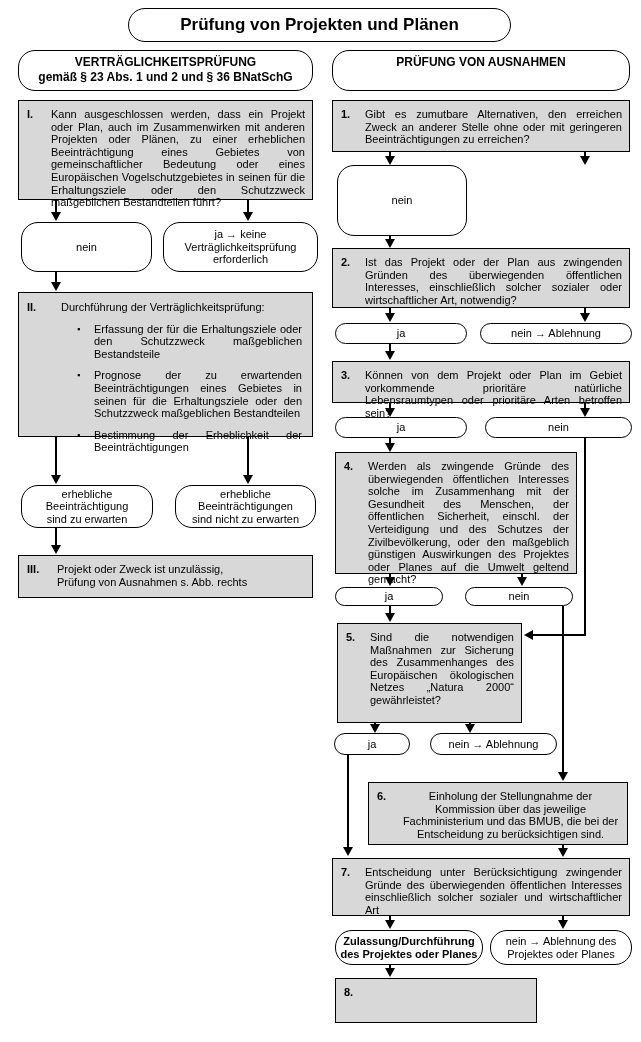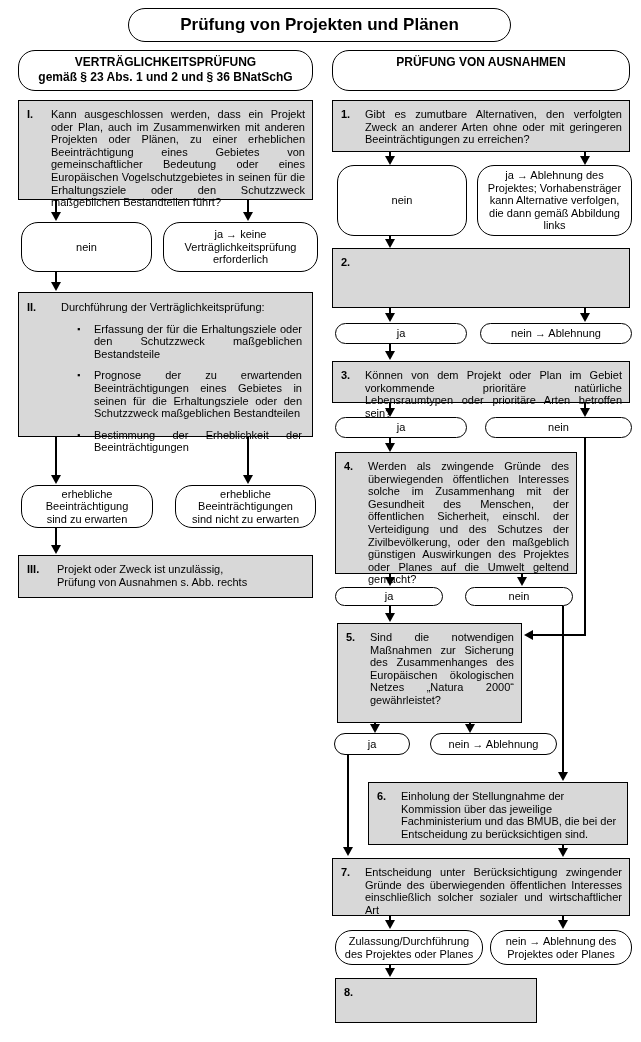--- a/index.html
+++ b/index.html
@@ -83,33 +83,29 @@
     <span class="preline">Projekt oder Zweck ist unzulässig,
 Prüfung von Ausnahmen s. Abb. rechts</span>
   </div>
 
   <div class="box center hdr" style="left:332px;top:50px;width:298px;height:41px;flex-direction:column;justify-content:flex-start;">
     <div>PRÜFUNG VON AUSNAHMEN</div>
   </div>
 
   <div class="box gray qbox" style="left: 332px; top: 100px; width: 298px; height: 52px; background: rgb(216, 216, 216);">
     <span class="qnum">1.</span>
-    <span class="qtext">Gibt es zumutbare Alternativen, den verfolgten Zweck an anderer Arten ohne oder mit geringeren Beeinträchtigungen zu erreichen?</span>
+    <span class="qtext">Gibt es zumutbare Alternativen, den erreichen Zweck an anderer Stelle ohne oder mit geringeren Beeinträchtigungen zu erreichen?</span>
   </div>
 
   <div class="box center" style="left:337px;top:165px;width:130px;height:71px;">nein</div>
 
-  <div class="box center preline" style="left:477px;top:165px;width:155px;height:71px;">ja →  Ablehnung des
-Projektes; Vorhabensträger
-kann Alternative verfolgen,
-die dann gemäß Abbildung
-links</div>
 
   <div class="box gray qbox" style="left: 332px; top: 248px; width: 298px; height: 60px; background: rgb(216, 216, 216);">
     <span class="qnum">2.</span>
+    <span class="qtext">Ist das Projekt oder der Plan aus zwingenden Gründen des überwiegenden öffentlichen Interesses, einschließlich solcher sozialer oder wirtschaftlicher Art, notwendig?</span>
   </div>
 
   <div class="box center" style="left:335px;top:323px;width:132px;height:21px;">ja</div>
   <div class="box center" style="left:480px;top:323px;width:152px;height:21px;">nein → Ablehnung</div>
 
   <div class="box gray qbox" style="left: 332px; top: 361px; width: 298px; height: 42px; background: rgb(216, 216, 216);">
     <span class="qnum">3.</span>
     <span class="qtext">Können von dem Projekt oder Plan im Gebiet vorkommende prioritäre natürliche Lebensraumtypen oder prioritäre Arten betroffen sein?</span>
   </div>
 
@@ -127,29 +123,29 @@
   <div class="box gray qbox" style="left: 337px; top: 623px; width: 185px; height: 100px; background: rgb(216, 216, 216);">
     <span class="qnum">5.</span>
     <span class="qtext">Sind die notwendigen Maßnahmen zur Sicherung des Zusammenhanges des Europäischen ökologischen Netzes „Natura 2000“ gewährleistet?</span>
   </div>
 
   <div class="box center" style="left:334px;top:733px;width:76px;height:22px;">ja</div>
   <div class="box center" style="left:430px;top:733px;width:127px;height:22px;">nein → Ablehnung</div>
 
   <div class="box gray qbox" style="left: 368px; top: 782px; width: 260px; height: 63px; background: rgb(216, 216, 216);">
     <span class="qnum">6.</span>
-    <span class="qtext" style="text-align:left;">Einholung der Stellungnahme der Kommission über das jeweilige Fachministerium und das BMUB, die bei der Entscheidung zu berücksichtigen sind.</span>
+    <span class="qtext" style="text-align:center;">Einholung der Stellungnahme der Kommission über das jeweilige Fachministerium und das BMUB, die bei der Entscheidung zu berücksichtigen sind.</span>
   </div>
 
   <div class="box gray qbox" style="left: 332px; top: 858px; width: 298px; height: 58px; background: rgb(216, 216, 216);">
     <span class="qnum">7.</span>
     <span class="qtext">Entscheidung unter Berücksichtigung zwingender Gründe des überwiegenden öffentlichen Interesses einschließlich solcher sozialer und wirtschaftlicher Art</span>
   </div>
 
-  <div class="box center preline" style="left:335px;top:930px;width:148px;height:35px;">Zulassung/Durchführung
+  <div class="box center preline" style="left:335px;top:930px;width:148px;height:35px;font-weight:bold;">Zulassung/Durchführung
 des Projektes oder Planes</div>
   <div class="box center preline" style="left:490px;top:930px;width:142px;height:35px;">nein →  Ablehnung des
 Projektes oder Planes</div>
 
   <div class="box gray qbox" style="left: 335px; top: 978px; width: 202px; height: 45px; background: rgb(216, 216, 216);">
     <span class="qnum">8.</span>
   </div>
 
   <div class="vl" style="left:55px;top:200px;height:12px;"></div>
   <div class="ahd" style="left:51px;top:212px;"></div>

